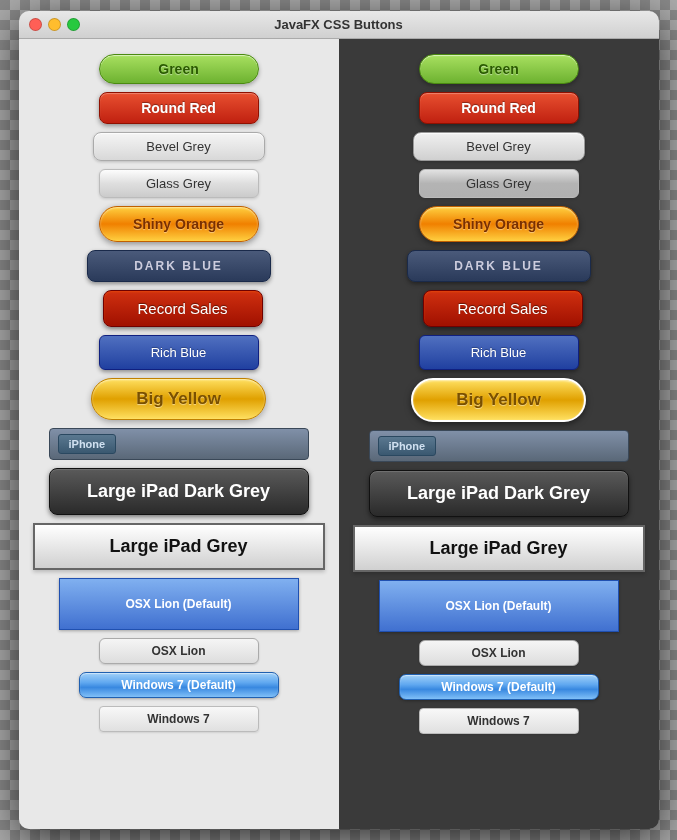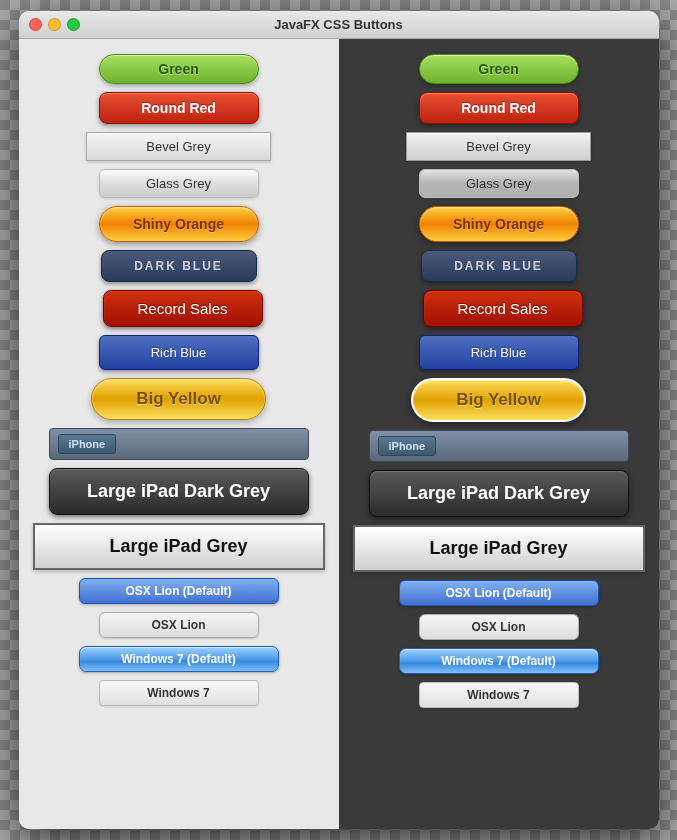--- a/index.html
+++ b/index.html
@@ -114,27 +114,27 @@
       padding: 7px 20px;
       text-shadow: 0 -1px 1px rgba(0,0,0,0.4);
       box-shadow: 0 2px 5px rgba(0,0,0,0.4), inset 0 1px 1px rgba(255,255,255,0.3);
       width: 160px;
     }
 
     
     .btn-bevel-grey {
       background: linear-gradient(to bottom, #f5f5f5, #d8d8d8);
       border: 1px solid #aaa;
-      border-radius: 0;
+      border-radius: 8px;
       color: #333;
       font-size: 13px;
       font-weight: normal;
       padding: 6px 20px;
       box-shadow: 0 1px 3px rgba(0,0,0,0.2), inset 0 1px 1px rgba(255,255,255,0.8);
-      width: 185px;
+      width: 172px;
     }
 
     
     .btn-glass-grey {
       background: linear-gradient(to bottom, rgba(255,255,255,0.9) 0%, rgba(220,220,220,0.8) 50%, rgba(200,200,200,0.9) 100%);
       border: 1px solid #bbb;
       border-radius: 6px;
       color: #333;
       font-size: 13px;
       font-weight: normal;
@@ -162,21 +162,21 @@
       background: linear-gradient(to bottom, #4a5a7a, #2a3a5a);
       border: 1px solid #1a2a4a;
       border-radius: 8px;
       color: #ccd;
       font-size: 12px;
       font-weight: bold;
       letter-spacing: 2px;
       padding: 8px 20px;
       text-transform: uppercase;
       box-shadow: 0 2px 4px rgba(0,0,0,0.4);
-      width: 156px;
+      width: 184px;
     }
 
     
     .btn-record-sales {
       background: linear-gradient(to bottom, #d03010, #a01000);
       border: 1px solid #700000;
       border-radius: 8px;
       color: #fff;
       font-size: 15px;
       font-weight: normal;
@@ -267,26 +267,26 @@
       font-weight: bold;
       padding: 11px 20px;
       box-shadow: 0 2px 4px rgba(0,0,0,0.2);
       width: 292px;
     }
 
     
     .btn-osx-lion-default {
       background: linear-gradient(to bottom, #80b0f0, #4070d0);
       border: 1px solid #2050b0;
-      border-radius: 6px;
-      color: #fff;
-      font-size: 12px;
-      padding: 5px 14px;
+      border-radius: 0;
+      color: #fff;
+      font-size: 12px;
+      padding: 18px 14px;
       box-shadow: 0 1px 3px rgba(0,0,0,0.3);
-      width: 200px;
+      width: 240px;
     }
 
     
     .btn-osx-lion {
       background: linear-gradient(to bottom, #f5f5f5, #ddd);
       border: 1px solid #aaa;
       border-radius: 6px;
       color: #333;
       font-size: 12px;
       padding: 5px 14px;

